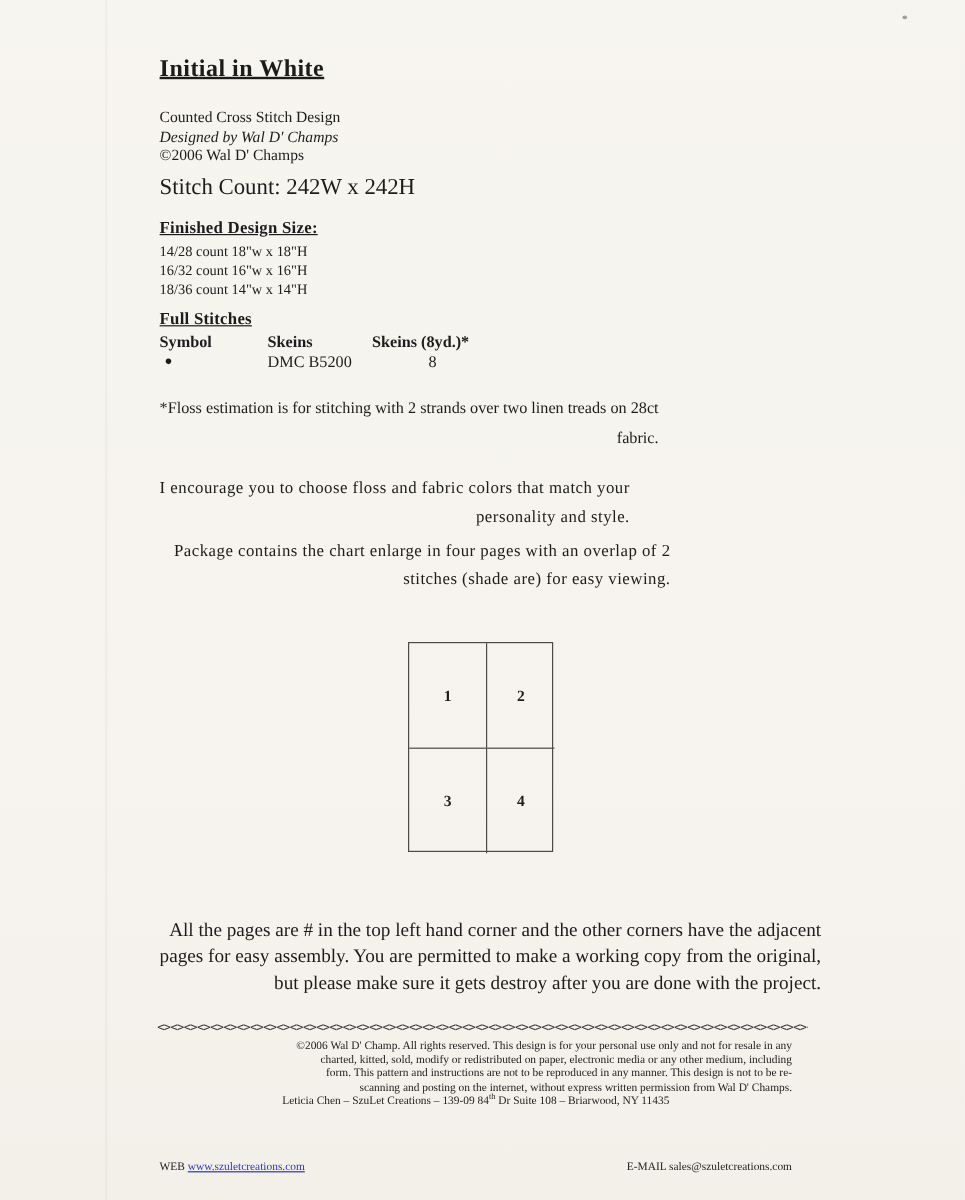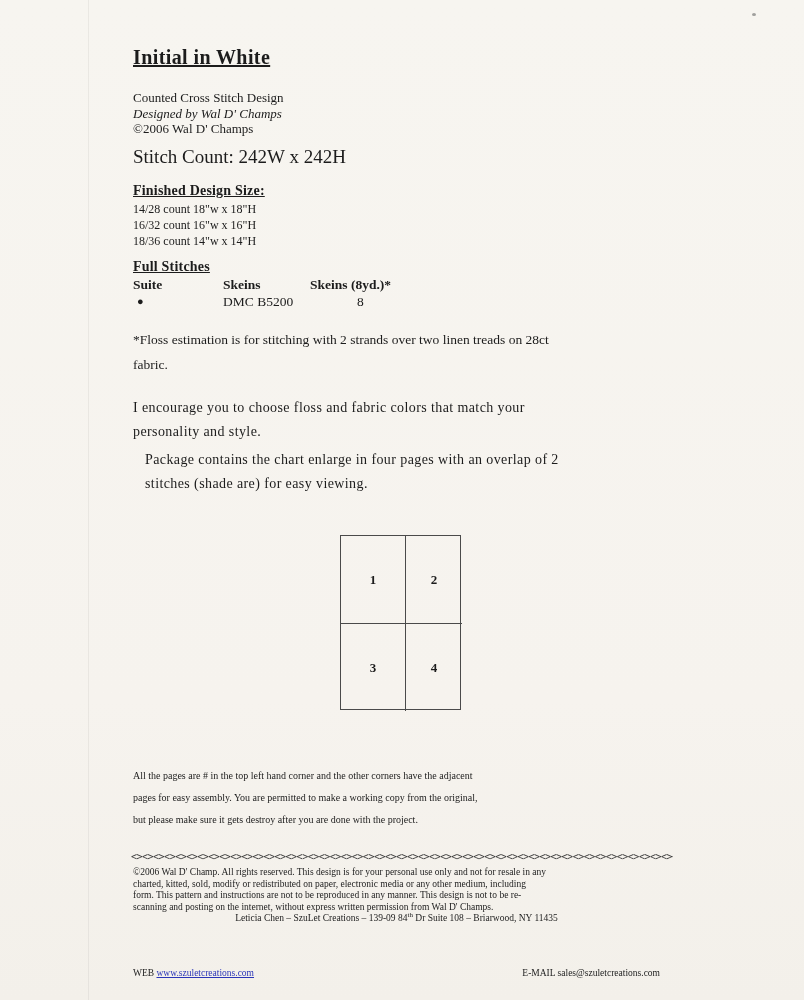--- a/index.html
+++ b/index.html
@@ -15,21 +15,21 @@
     background:linear-gradient(180deg,#f7f5f0 0%,#f6f3ee 70%,#f3f0ea 100%);
   }
   .scan-line{
     position:absolute;left:88px;top:0;width:1px;height:1000px;
     background:rgba(0,0,0,0.05);
   }
   .scan-speck{
     position:absolute;left:752px;top:13px;width:4px;height:3px;
     background:rgba(90,90,90,0.55);border-radius:50%;
   }
-  .abs{position:absolute;}
+  .abs{position:absolute;text-align:right;}
   .title{
     left:133px;top:46px;
     font-size:20px;font-weight:bold;letter-spacing:0.4px;
     text-decoration:underline;
   }
   .line{font-size:13px;line-height:16px;}
   .subtitle{left:133px;top:90px;}
   .designedby{left:133px;top:106px;font-style:italic;}
   .copyright{left:133px;top:121px;}
   .stitchcount{left:133px;top:149px;font-size:19px;}
@@ -62,21 +62,21 @@
     box-sizing:border-box;
     background:transparent;
   }
   .chart-cell{
     display:flex;align-items:center;justify-content:center;
     font-size:13px;font-weight:bold;
     border-right:1px solid #4a4a4a;border-bottom:1px solid #4a4a4a;
   }
   .chart-cell:nth-child(2n){border-right:none;}
   .chart-cell:nth-child(3),.chart-cell:nth-child(4){border-bottom:none;}
-  .assembly{left:133px;top:765px;line-height:22px;font-size:10px;}
+  .assembly{left:133px;top:765px;line-height:22px;font-size:16px;}
   .divider{
     left:131px;top:851px;width:542px;height:12px;
     font-family:"DejaVu Sans Mono","Liberation Mono",monospace;
     font-size:10px;line-height:12px;color:#3a3a3a;
     white-space:nowrap;overflow:hidden;letter-spacing:-0.5px;
   }
   .footer-legal{
     left:133px;top:867px;width:527px;
     font-size:9.5px;line-height:11.5px;color:#222;
   }
@@ -108,21 +108,21 @@
   <div class="abs size-lines">
     <div>14/28 count 18"w x 18"H</div>
     <div>16/32 count 16"w x 16"H</div>
     <div>18/36 count 14"w x 14"H</div>
   </div>
 
   <div class="abs sec-heading fullstitch-heading">Full Stitches</div>
 
   <div class="abs stitch-table">
     <div class="thead">
-      <span class="col-symbol">Suite</span>
+      <span class="col-symbol">Symbol</span>
       <span class="col-thread">Skeins</span>
       <span class="col-skeins">Skeins (8yd.)*</span>
     </div>
     <div class="trow">
       <span class="cell-symbol">●</span>
       <span class="cell-thread">DMC B5200</span>
       <span class="cell-skeins">8</span>
     </div>
   </div>
 

